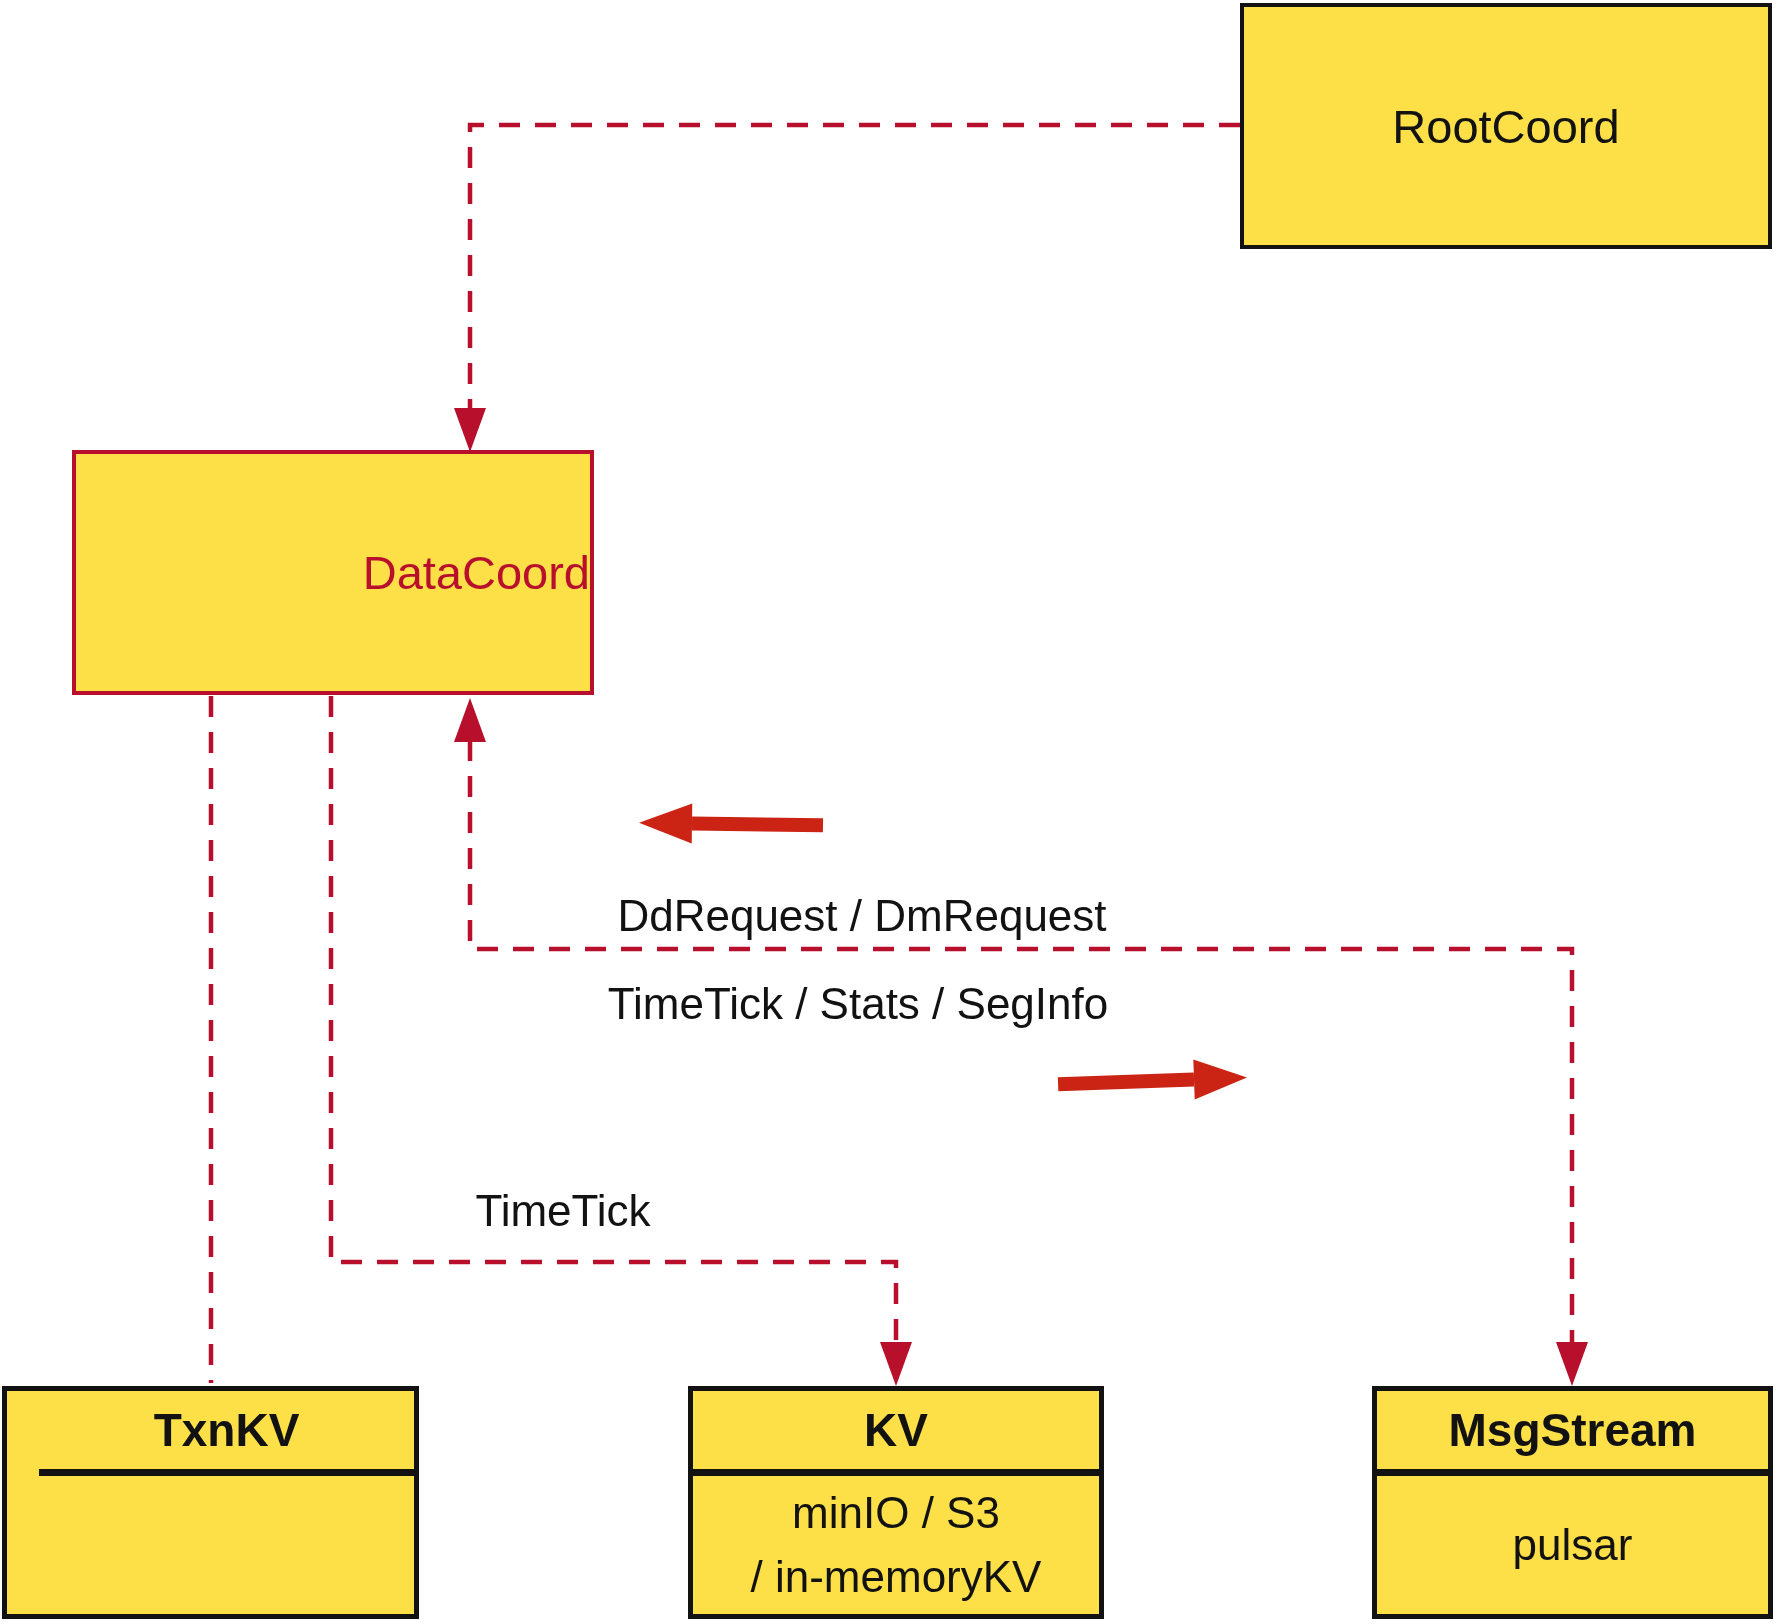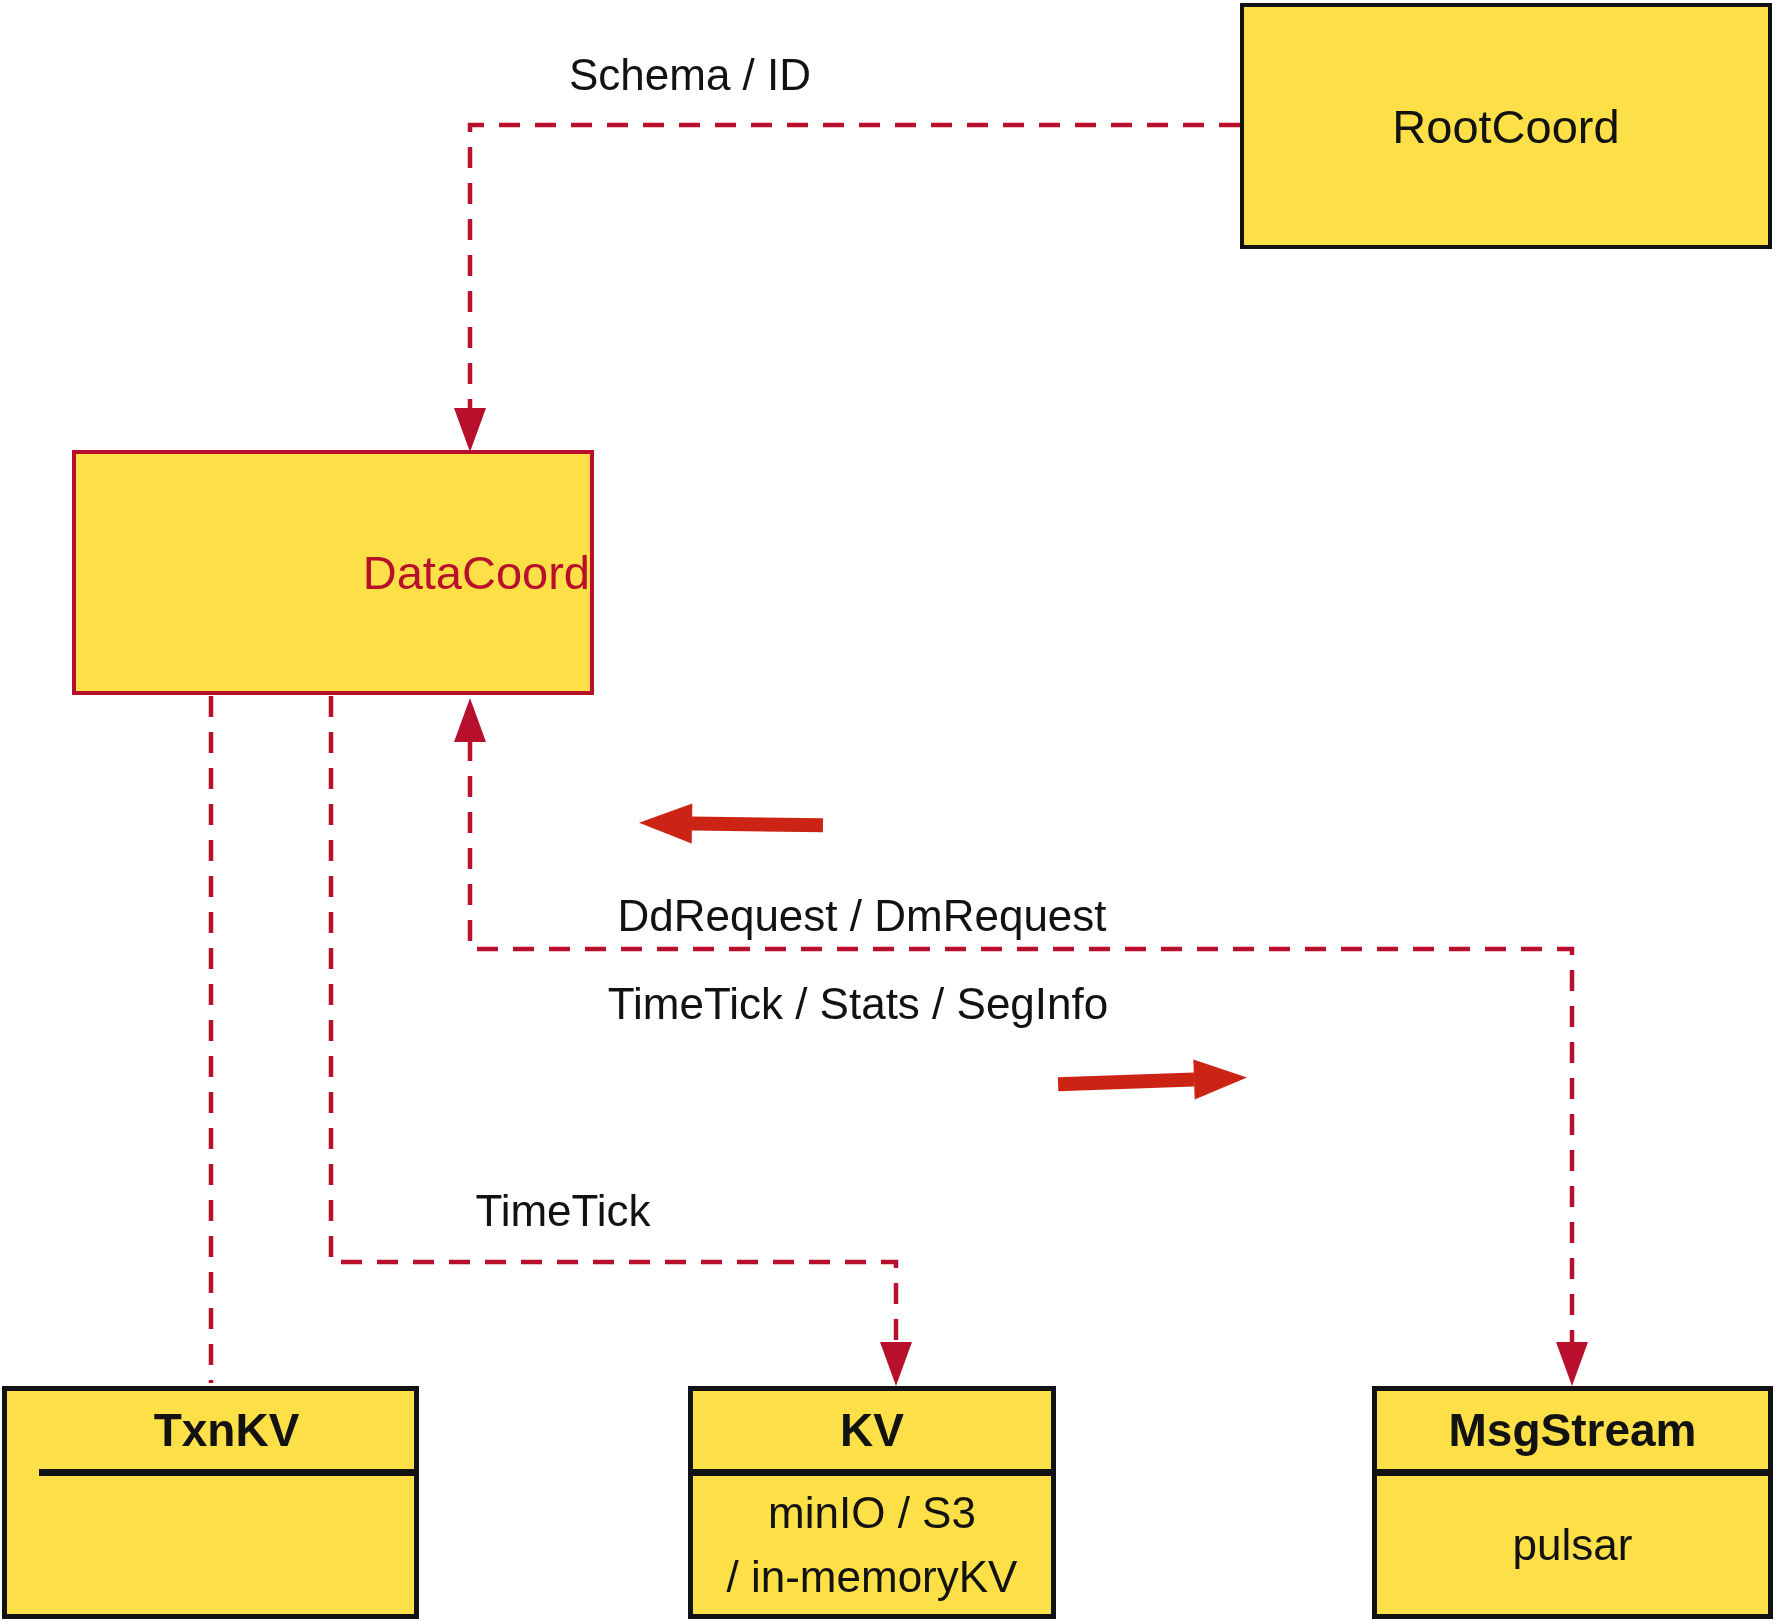--- a/index.html
+++ b/index.html
@@ -126,33 +126,32 @@
   </div>
 
   <div class="node node-datacoord" style="left:72px; top:450px; width:522px; height:245px;justify-content:flex-end;">
     <span>DataCoord</span>
   </div>
 
   <div class="node node-table" style="left:2px; top:1386px; width:417px; height:233px;padding-left:32px;">
     <div class="hdr">TxnKV</div>
   </div>
 
-  <div class="node node-table" style="left:688px; top:1386px; width:368px; height:233px;">
+  <div class="node node-table" style="left:688px; top:1386px; width:416px; height:233px;">
     <div class="hdr">KV</div>
     <div class="body">
       <span>minIO / S3</span>
       <span>/ in-memoryKV</span>
     </div>
   </div>
 
   <div class="node node-table" style="left:1372px; top:1386px; width:401px; height:233px;">
     <div class="hdr">MsgStream</div>
     <div class="body">
       <span>pulsar</span>
     </div>
   </div>
 
-  <div class="edge-label" style="left:690px; top:75px;">Schema / ID</div>
   <div class="edge-label" style="left:862px; top:901px;margin-top:15px;">DdRequest / DmRequest</div>
   <div class="edge-label" style="left:858px; top:1004px;">TimeTick / Stats / SegInfo</div>
   <div class="edge-label" style="left:563px; top:1211px;">TimeTick</div>
 
 </div>
 
 </body></html>

